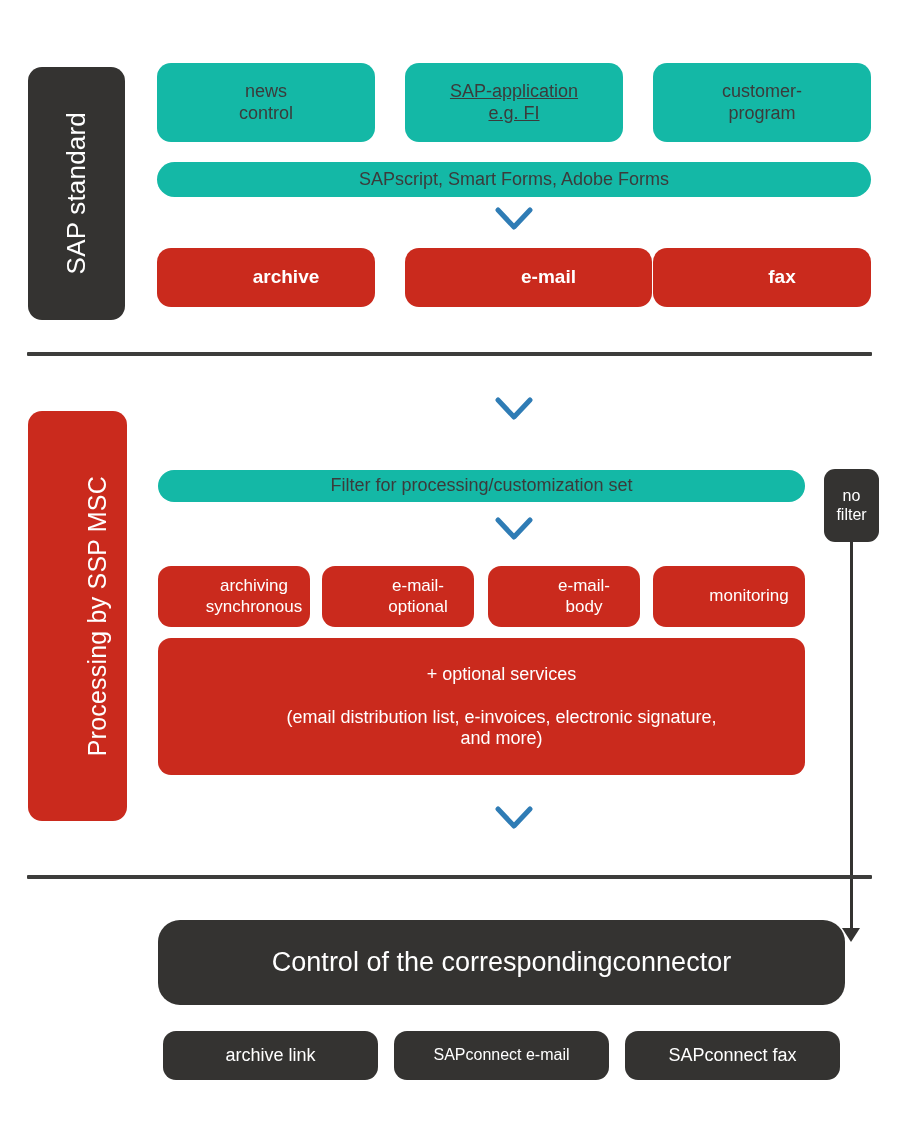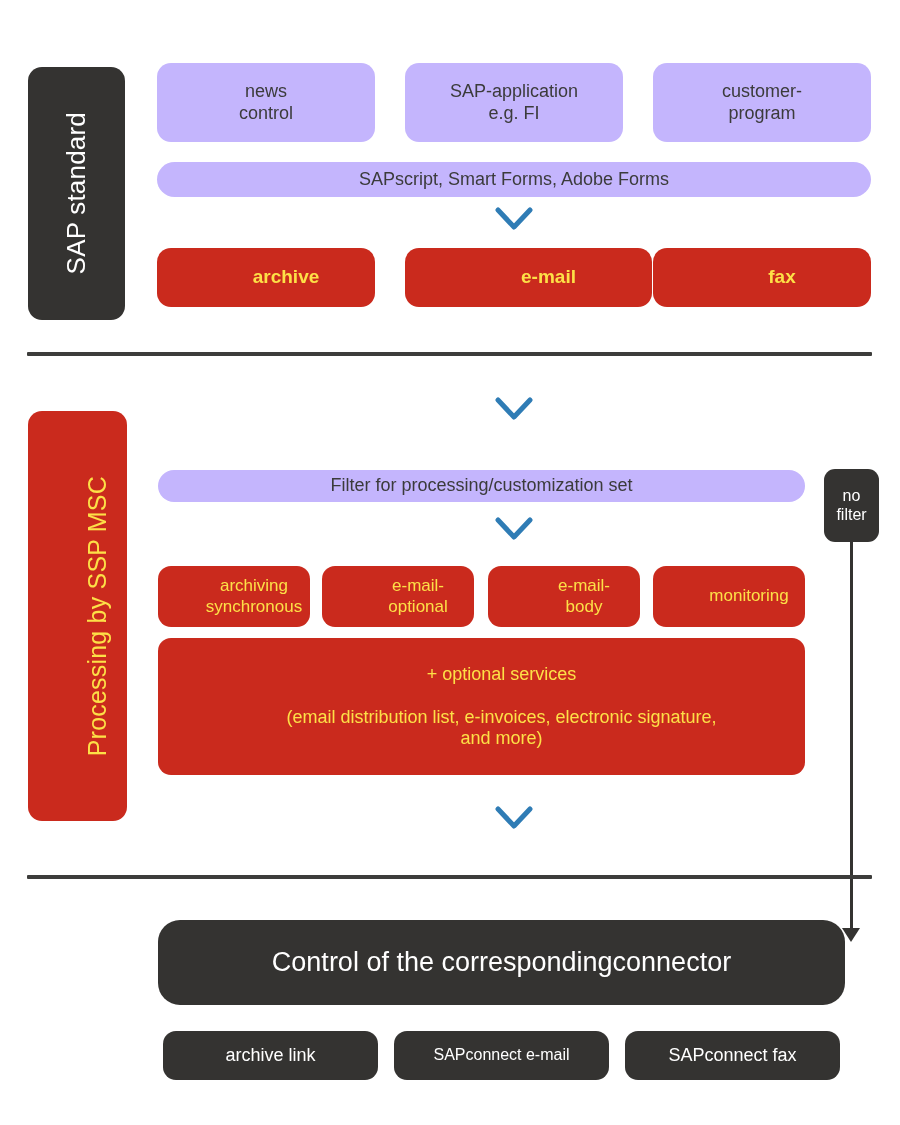--- a/index.html
+++ b/index.html
@@ -29,26 +29,26 @@
     display: flex;
     align-items: center;
     justify-content: center;
     text-align: center;
     line-height: 1.18;
     border-radius: 12px;
   }
   .box span { display: block; }
 
   .beige {
-    background: #c4b5fd;
+    background: #14b8a6;
     color: #3b3b3b;
   }
   .red {
     background: #ca2a1d;
-    color: #fde047;
+    color: #ffffff;
     padding-left: 40px;
   }
   .dark {
     background: #343331;
     color: #ffffff;
   }
 
   
   .sidebar {
     position: absolute;
@@ -101,21 +101,21 @@
     <span class="vtext">SAP standard</span>
   </div>
 
   <div class="box beige" style="left:157px; top:63px; width:218px; height:79px; font-size:18px; border-radius:14px;">
     <div>
       <span>news</span>
       <span>control</span>
     </div>
   </div>
 
-  <div class="box beige" style="left:405px; top:63px; width:218px; height:79px; font-size:18px; border-radius:14px;">
+  <div class="box beige" style="left:405px; top:63px; width:218px; height:79px; font-size:18px; border-radius:14px;text-decoration:underline;">
     <div>
       <span>SAP-application</span>
       <span>e.g. FI</span>
     </div>
   </div>
 
   <div class="box beige" style="left:653px; top:63px; width:218px; height:79px; font-size:18px; border-radius:14px;">
     <div>
       <span>customer-</span>
       <span>program</span>

